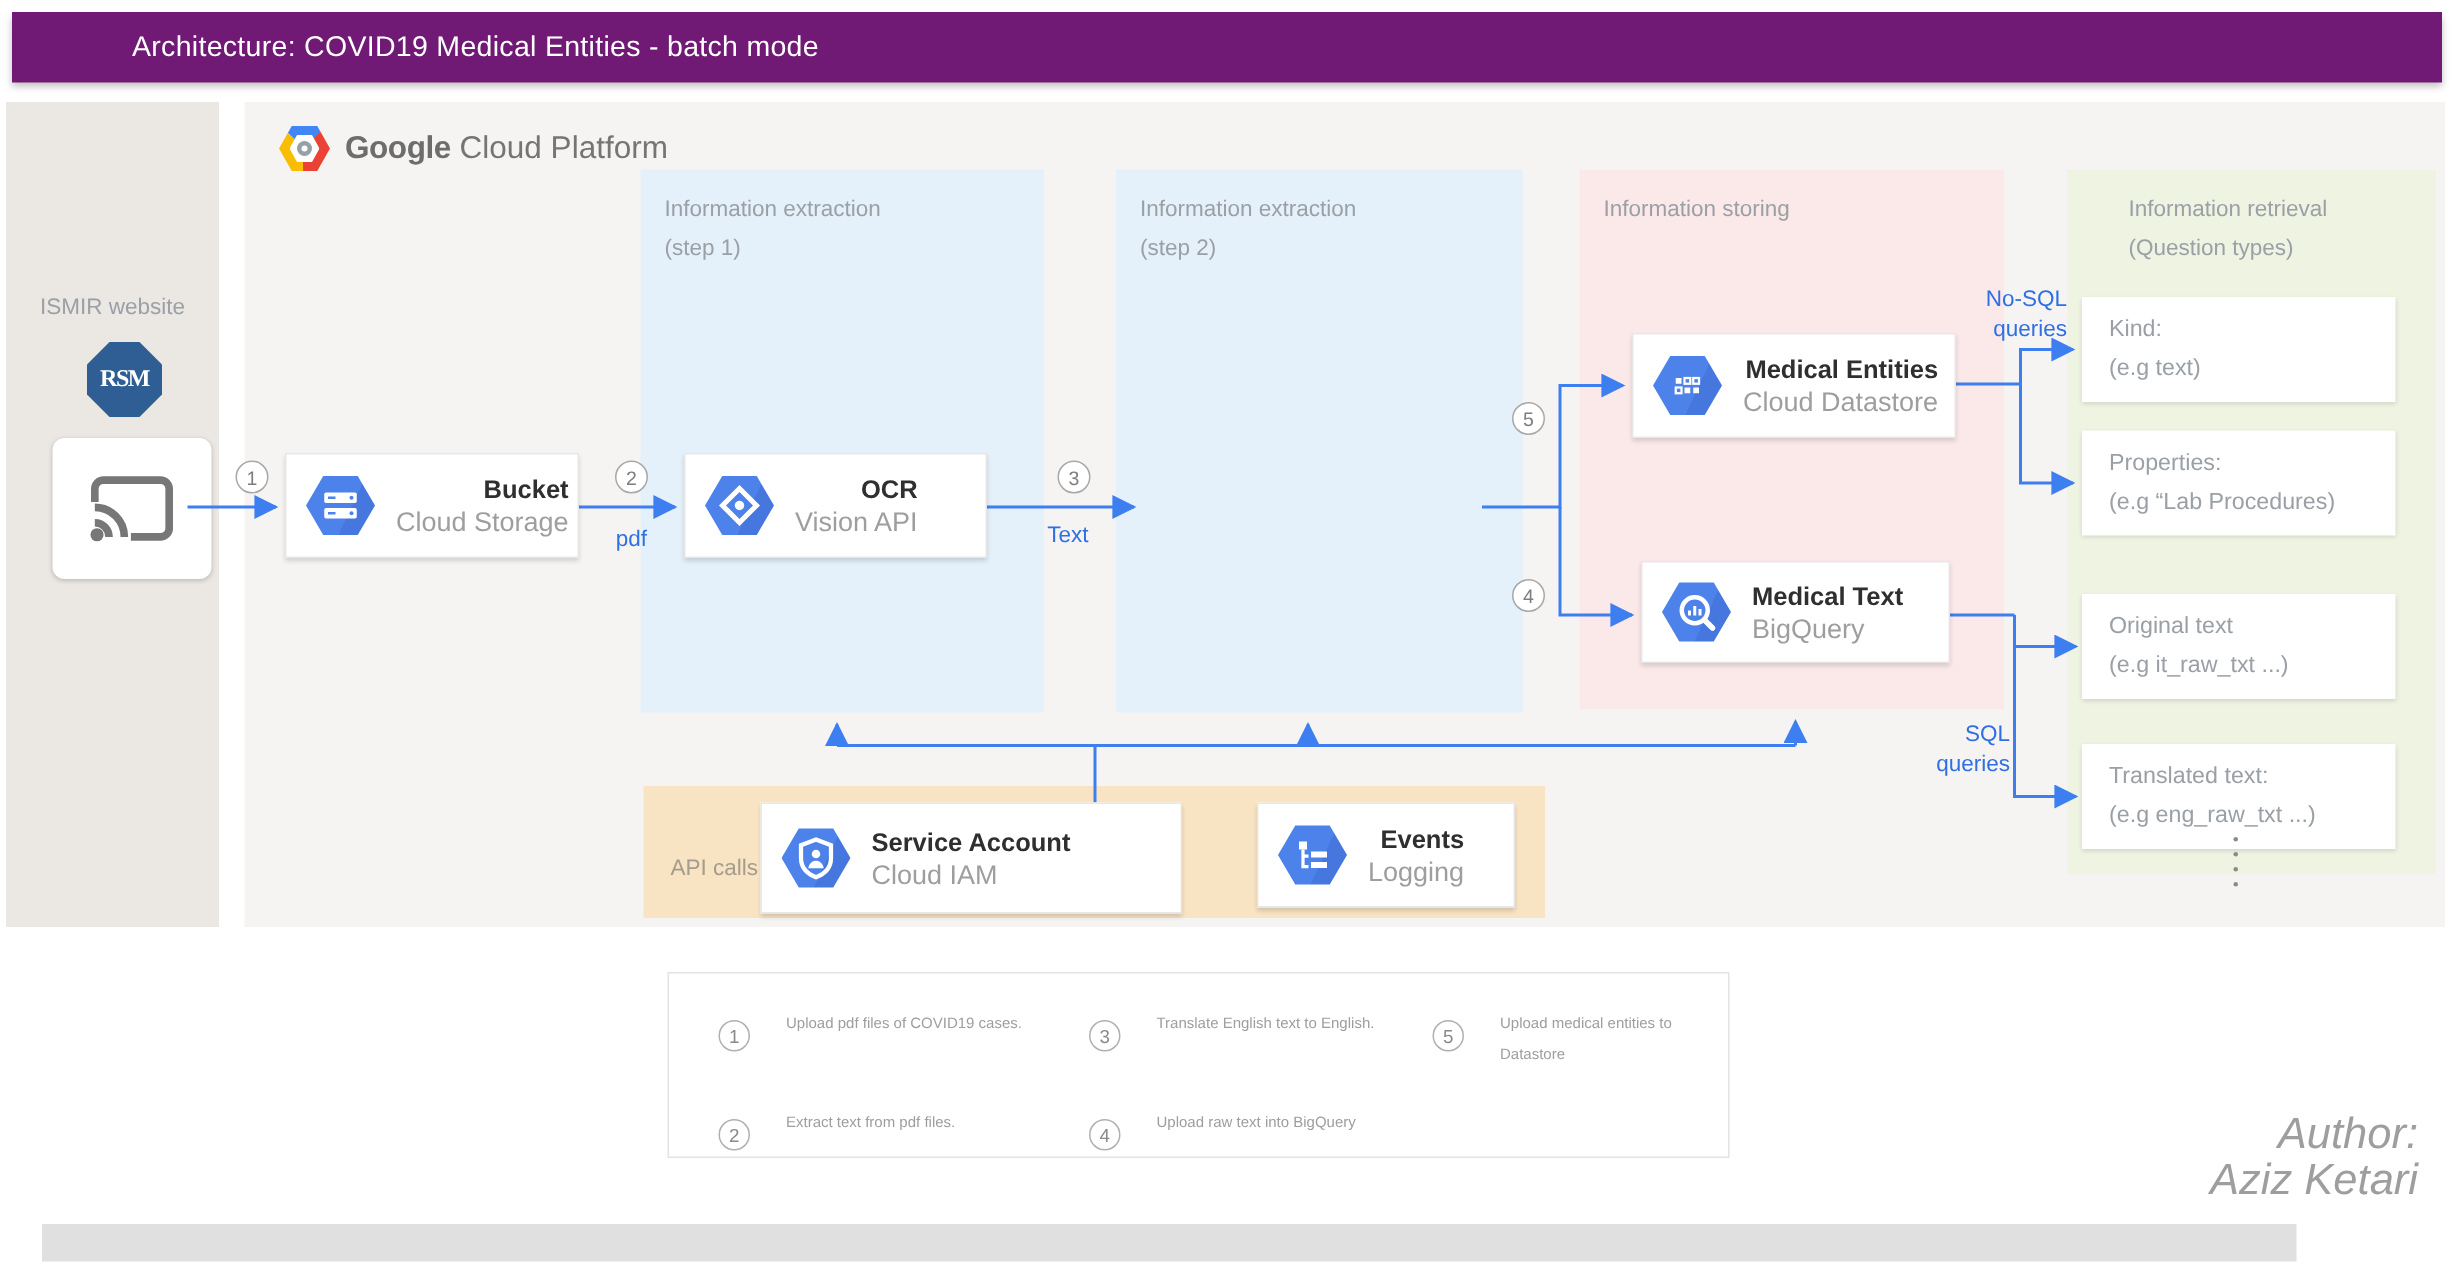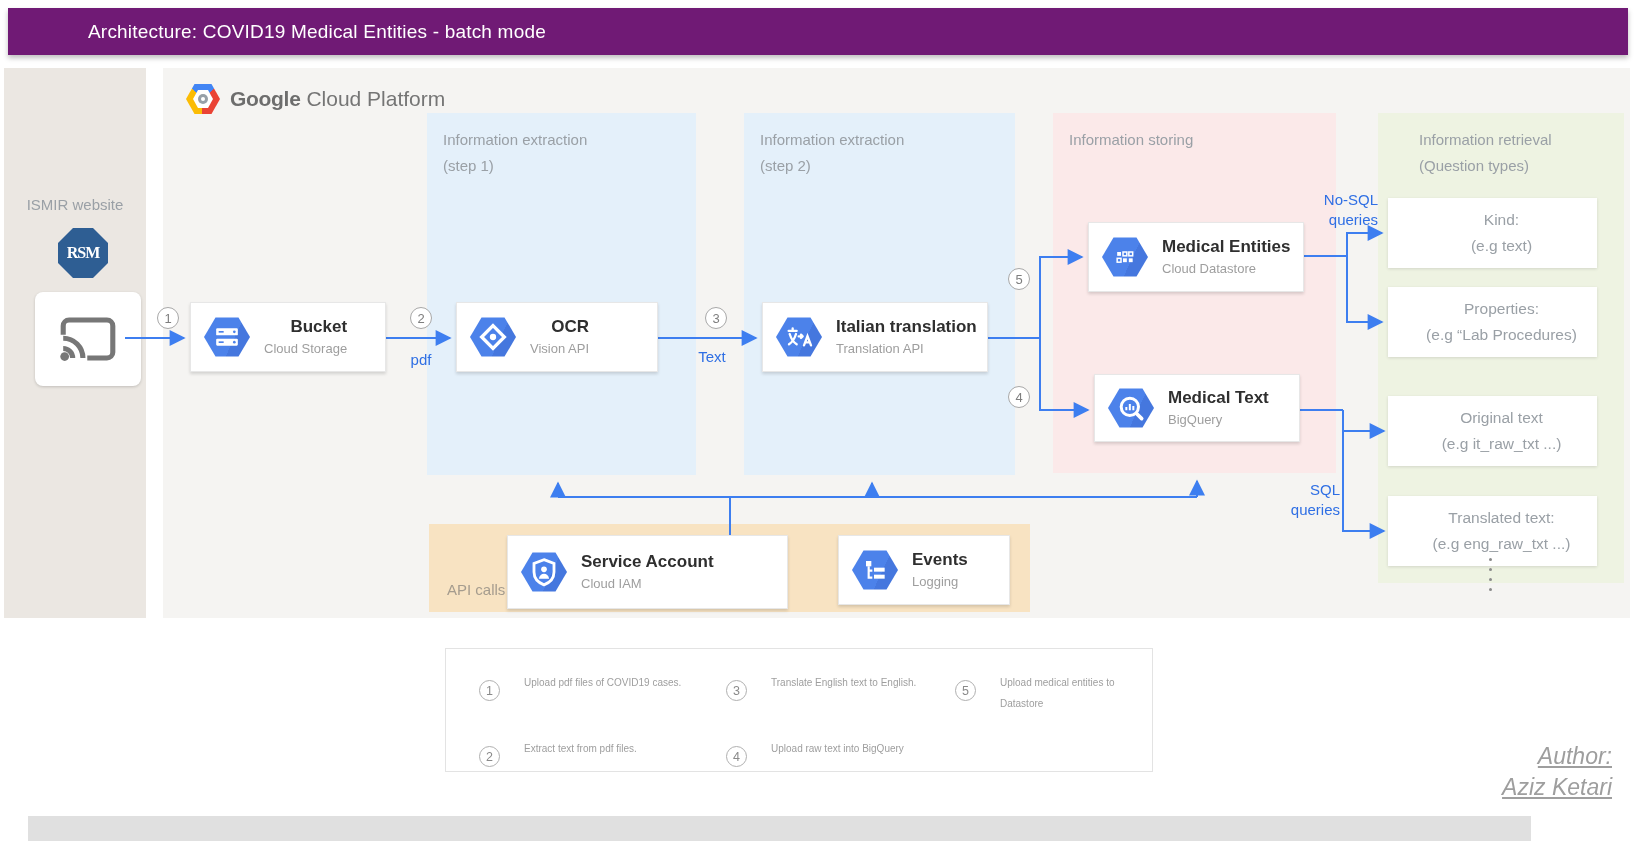--- a/index.html
+++ b/index.html
@@ -30,36 +30,36 @@
 
   
   .panel{position:absolute;}
   .p-step1{left:427px;top:113px;width:269px;height:362px;background:#e4f0fa;}
   .p-step2{left:744px;top:113px;width:271px;height:362px;background:#e4f0fa;}
   .p-store{left:1053px;top:113px;width:283px;height:360px;background:#fbe9e9;}
   .p-retr {left:1378px;top:113px;width:246px;height:470px;background:#eef3e2;}
   .p-api  {left:429px;top:524px;width:601px;height:88px;background:#f8e3c2;}
   .panel-title{position:absolute;left:16px;top:14px;font-size:15px;line-height:26px;color:#9aa0a6;}
   .p-retr .panel-title{left:22px;margin-left:19px;}
-  .api-label{position:absolute;left:18px;top:46px;font-size:15px;color:#a59c8e;margin-top:11px;}
+  .api-label{position:absolute;left:18px;top:46px;font-size:15px;color:#a59c8e;}
 
   
   .node{position:absolute;background:#fff;border:1px solid #e7e7e7;box-shadow:0 2px 3px rgba(0,0,0,.14);
         display:flex;align-items:center;gap:14px;padding-left:13px;box-sizing:border-box;z-index:4;}
   .hex{flex:0 0 46px;width:46px;height:40px;
        clip-path:polygon(25% 1%,75% 1%,100% 50%,75% 99%,25% 99%,0 50%);
        background:linear-gradient(115deg,#4c82ea 62%,#4577de 62%);position:relative;}
   .hex svg{position:absolute;left:0;top:0;width:100%;height:100%;}
   .nt .t{font-size:17px;line-height:23px;font-weight:700;color:#2f2f2f;text-align:right;}
-  .nt .s{font-size:13px;line-height:21px;color:#9e9e9e;}
+  .nt .s{font-size:18px;line-height:21px;color:#9e9e9e;}
 
   
   .rcard{position:absolute;width:209px;height:70px;background:#fff;box-shadow:0 1px 3px rgba(0,0,0,.12);
          padding:9px 0 0 18px;box-sizing:border-box;z-index:3;}
-  .rcard div{font-size:15.5px;line-height:26px;color:#9aa0a6;text-align:center;}
+  .rcard div{font-size:15.5px;line-height:26px;color:#9aa0a6;}
 
   
   .circ{position:absolute;width:22px;height:22px;border-radius:50%;border:1.4px solid #a8a8a8;background:#fff;
         display:flex;align-items:center;justify-content:center;font-size:13px;color:#7e7e7e;z-index:5;box-sizing:border-box;}
 
   
   .blab{position:absolute;color:#2f6fe4;font-size:15px;line-height:20px;z-index:5;}
 
   
   .side-title{left:4px;top:196px;width:142px;text-align:center;font-size:15px;color:#9aa0a6;}
@@ -74,21 +74,21 @@
   .vdots{position:absolute;left:1489px;top:558px;width:4px;z-index:3;}
   .vdots i{display:block;width:3px;height:3px;border-radius:50%;background:#8a8a8a;margin:0 0 7px 0;}
 
   
   .legend{left:445px;top:648px;width:706px;height:122px;background:#fff;border:1px solid #e3e3e3;}
   .lg-circ{position:absolute;width:21px;height:21px;border-radius:50%;border:1.3px solid #b0b0b0;
            display:flex;align-items:center;justify-content:center;font-size:12.5px;color:#8a8a8a;box-sizing:border-box;}
   .lg-text{position:absolute;font-size:10px;line-height:21px;color:#9e9e9e;}
 
   .author{position:absolute;right:24px;top:741px;text-align:right;font-style:italic;
-          font-size:23px;line-height:31px;color:#9e9e9e;text-decoration:underline;}
+          font-size:29px;line-height:31px;color:#9e9e9e;}
   .bottom-bar{left:28px;top:816px;width:1503px;height:25px;background:#e0e0e0;}
 
   svg.wires{position:absolute;left:0;top:0;width:1636px;height:850px;z-index:2;pointer-events:none;}
 </style>
 </head>
 <body>
 
 <div class="page">
 
   <div class="abs title-bar">
@@ -199,35 +199,20 @@
         <polygon points="12,5.2 18.8,12 12,18.8 5.2,12" fill="none" stroke="#fff" stroke-width="2"></polygon>
         <circle cx="12" cy="12" r="1.9" fill="#fff"></circle>
       </svg>
     </div>
     <div class="nt">
         <div class="t">OCR</div>
       <div class="s">Vision API</div>
       </div>
   </div>
 
-  <div class="node" style="left:762px;top:302px;width:226px;height:70px">
-    <div class="hex">
-      <svg viewBox="0 0 24 24" fill="none" stroke="#fff" stroke-width="1.4" stroke-linecap="round">
-        <path d="M5.8 8.3 h4.8 M8.2 6.9 v1.4"></path>
-        <path d="M10.2 10.2 C9.2 13.4 7.8 15.2 6 16.4"></path>
-        <path d="M6.4 10.2 C7.4 13.4 8.8 15.2 10.6 16.4"></path>
-        <path d="M11.8 11.6 h2.4 m0 0 l-1 -1 m1 1 l-1 1"></path>
-        <path d="M15 17 l2.1 -5.6 l2.1 5.6 M15.8 15.2 h2.7"></path>
-      </svg>
-    </div>
-    <div class="nt">
-        <div class="t">Italian translation</div>
-      <div class="s">Translation API</div>
-      </div>
-  </div>
 
   <div class="node" style="left:1088px;top:222px;width:216px;height:70px">
     <div class="hex">
       <svg viewBox="0 0 24 24">
         <rect x="7.3" y="9" width="2.3" height="2.3" fill="#fff"></rect>
         <rect x="10.8" y="9" width="2.3" height="2.3" fill="none" stroke="#fff" stroke-width="0.9"></rect>
         <rect x="14.3" y="9" width="2.3" height="2.3" fill="none" stroke="#fff" stroke-width="0.9"></rect>
         <rect x="7.3" y="12.8" width="2.3" height="2.3" fill="none" stroke="#fff" stroke-width="0.9"></rect>
         <rect x="10.8" y="12.8" width="2.3" height="2.3" fill="#fff"></rect>
         <rect x="14.3" y="12.8" width="2.3" height="2.3" fill="#fff"></rect>

